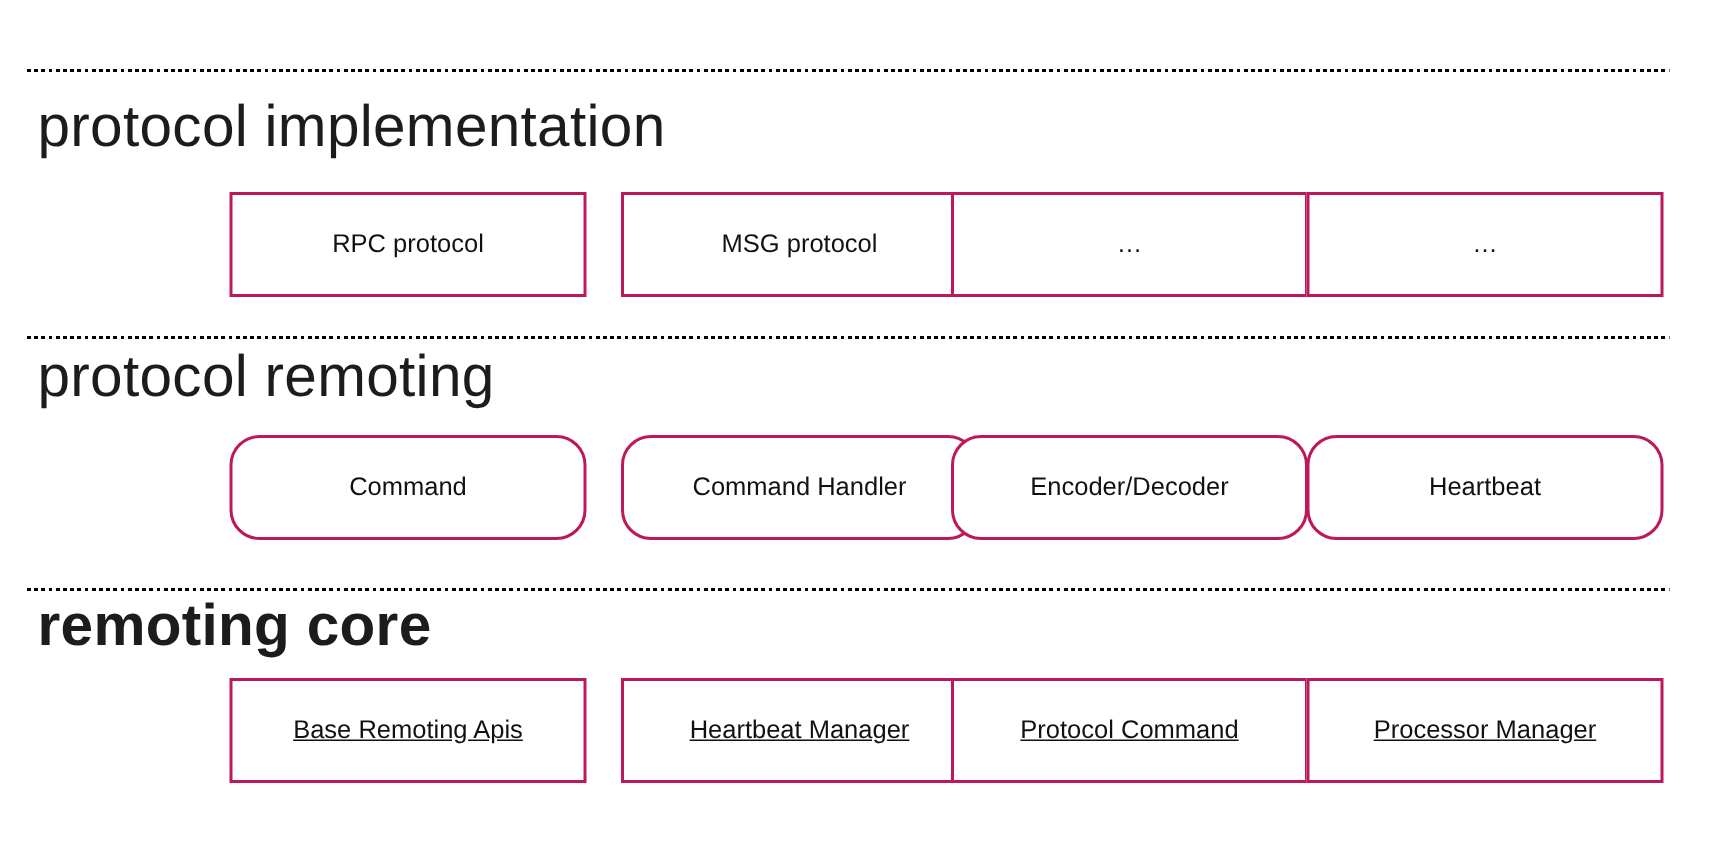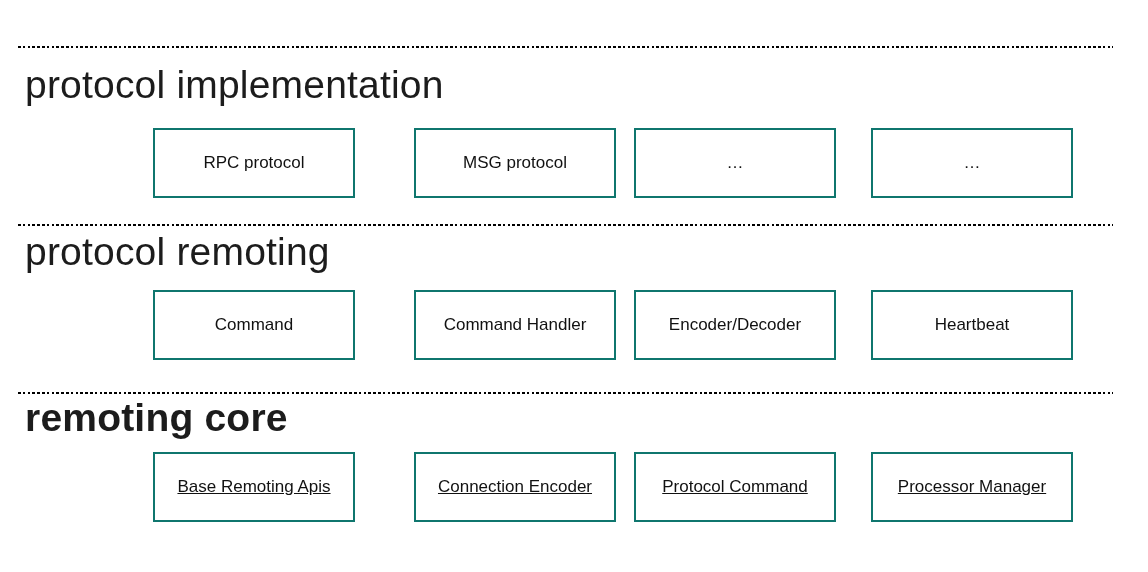--- a/index.html
+++ b/index.html
@@ -33,34 +33,34 @@
     color: #1c1c1c;
     white-space: nowrap;
   }
   .section-title.t1 { top: 70px; }
   .section-title.t2 { top: 237px; }
   .section-title.t3 { top: 403px; font-weight: bold; }
 
   .box {
     position: absolute;
     box-sizing: border-box;
-    width: 202px;
+    width: 238px;
     height: 70px;
-    border: 2px solid #0f766e;
+    border: 2px solid #be185d;
     background: #ffffff;
     display: flex;
     align-items: center;
     justify-content: center;
     font-size: 17px;
     color: #111111;
     white-space: nowrap;
     text-align: center;
   }
   .r1 { top: 128px; }
-  .r2 { top: 290px; }
+  .r2 { top: 290px; border-radius: 20px; }
   .r3 { top: 452px; text-decoration: underline; }
   .c1 { left: 153px; }
   .c2 { left: 414px; }
   .c3 { left: 634px; }
   .c4 { left: 871px; }
 </style>
 </head>
 <body>
 
 <div class="divider d1"></div>
@@ -73,15 +73,15 @@
 <div class="divider d2"></div>
 <h2 class="section-title t2">protocol remoting</h2>
 <div class="box r2 c1">Command</div>
 <div class="box r2 c2">Command Handler</div>
 <div class="box r2 c3">Encoder/Decoder</div>
 <div class="box r2 c4">Heartbeat</div>
 
 <div class="divider d3"></div>
 <h2 class="section-title t3">remoting core</h2>
 <div class="box r3 c1">Base Remoting Apis</div>
-<div class="box r3 c2">Connection Encoder</div>
+<div class="box r3 c2">Heartbeat Manager</div>
 <div class="box r3 c3">Protocol Command</div>
 <div class="box r3 c4">Processor Manager</div>
 
 </body></html>

